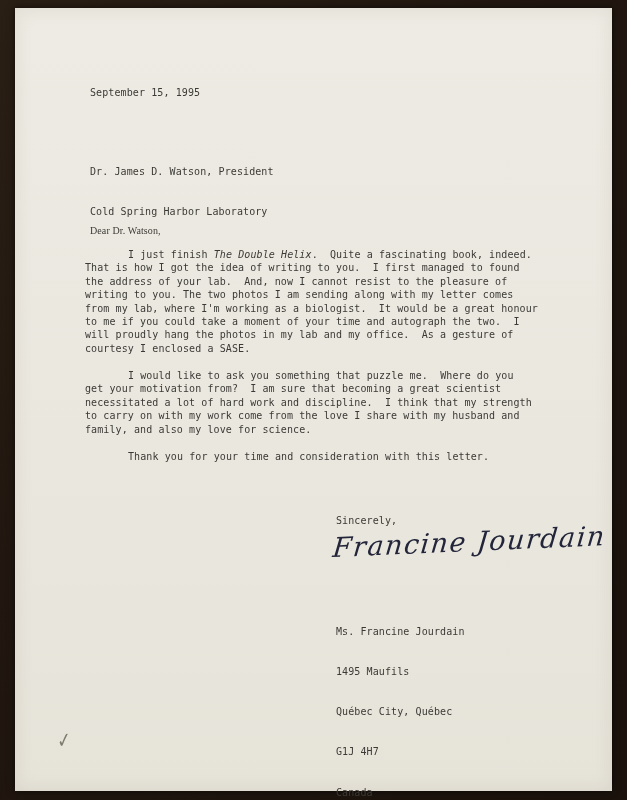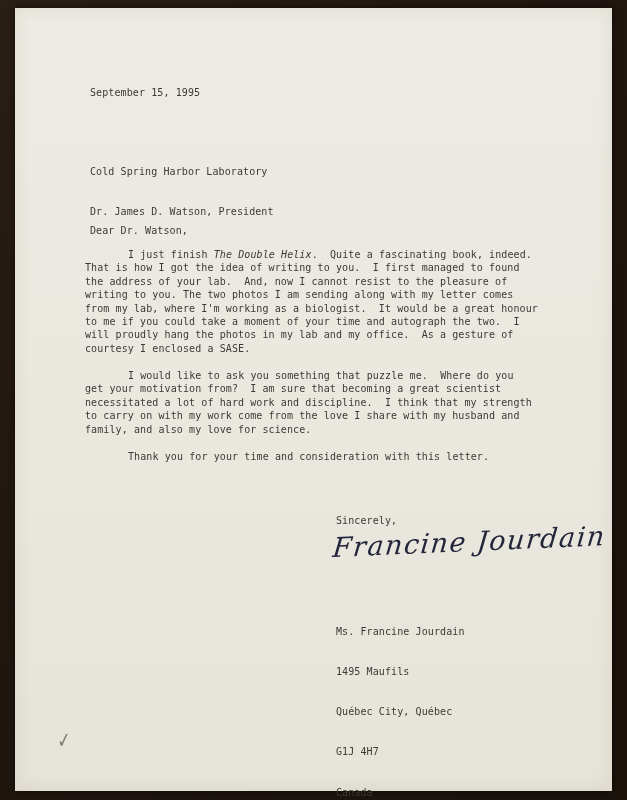--- a/index.html
+++ b/index.html
@@ -68,25 +68,25 @@
 </style>
 </head>
 <body>
 
 <div class="scan-bg">
   <div class="paper">
 
     <div class="tblock" style="left:75px; top:78px;">September 15, 1995</div>
 
     <div class="tblock" style="left:75px; top:130px;">
+      <div>Dr. James D. Watson, President</div>
       <div>Cold Spring Harbor Laboratory</div>
-      <div>Dr. James D. Watson, President</div>
     </div>
 
-    <div class="tblock" style="left:75px; top:216px;">Dear Dr. Watson,</div>
+    <div class="tblock" style="left:75px; top:216px;font-family:Liberation Serif, serif;">Dear Dr. Watson,</div>
 
     <div class="tblock para" style="top:240px;"><span>I just finish </span><span class="book-title">The Double Helix</span><span>.  Quite a fascinating book, indeed.  That is how I got the idea of writing to you.  I first managed to found the address of your lab.  And, now I cannot resist to the pleasure of writing to you. The two photos I am sending along with my letter comes from my lab, where I'm working as a biologist.  It would be a great honour to me if you could take a moment of your time and autograph the two.  I will proudly hang the photos in my lab and my office.  As a gesture of courtesy I enclosed a SASE.</span></div>
 
     <div class="tblock para" style="top:361px;">I would like to ask you something that puzzle me.  Where do you get your motivation from?  I am sure that becoming a great scientist necessitated a lot of hard work and discipline.  I think that my strength to carry on with my work come from the love I share with my husband and family, and also my love for science.</div>
 
     <div class="tblock para" style="top:442px;">Thank you for your time and consideration with this letter.</div>
 
     <div class="tblock closing-col" style="top:506px;">Sincerely,</div>
 
     <div class="signature">Francine Jourdain</div>

